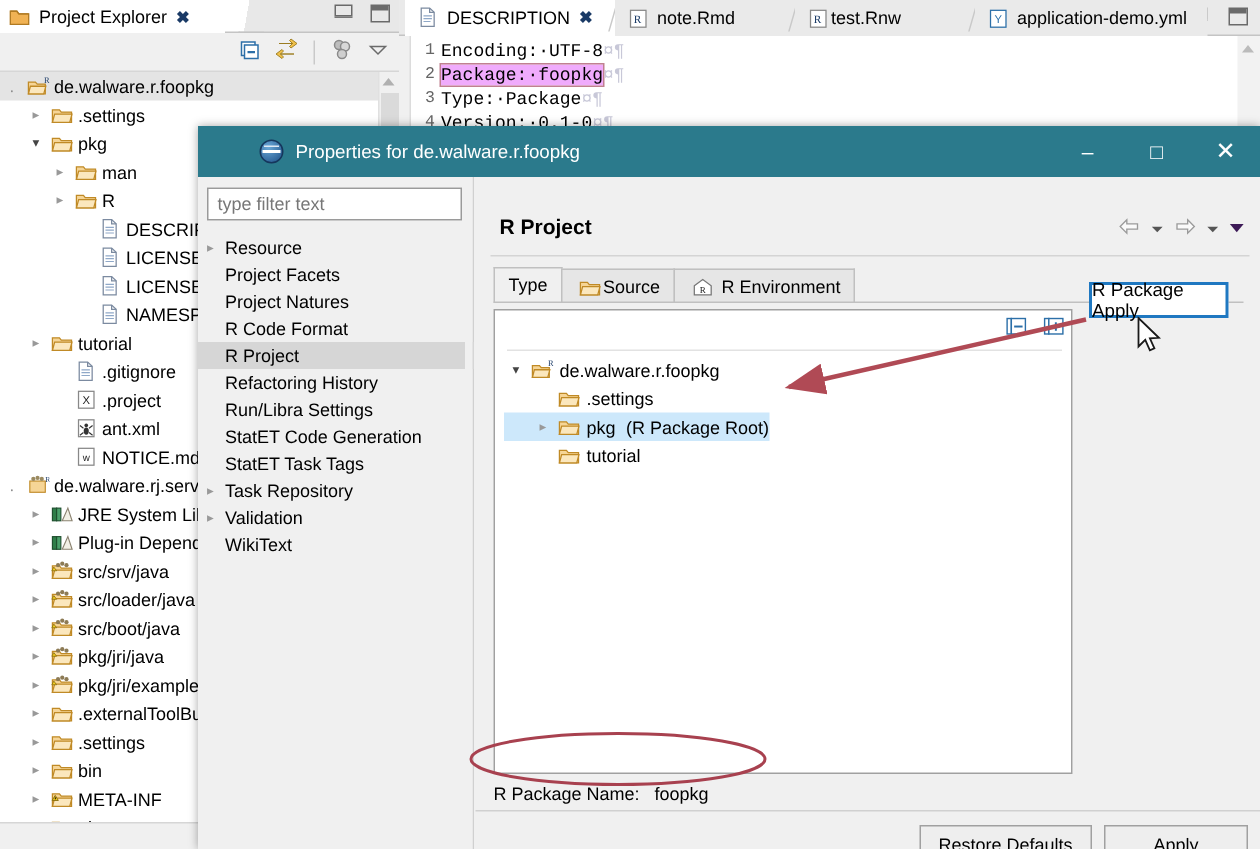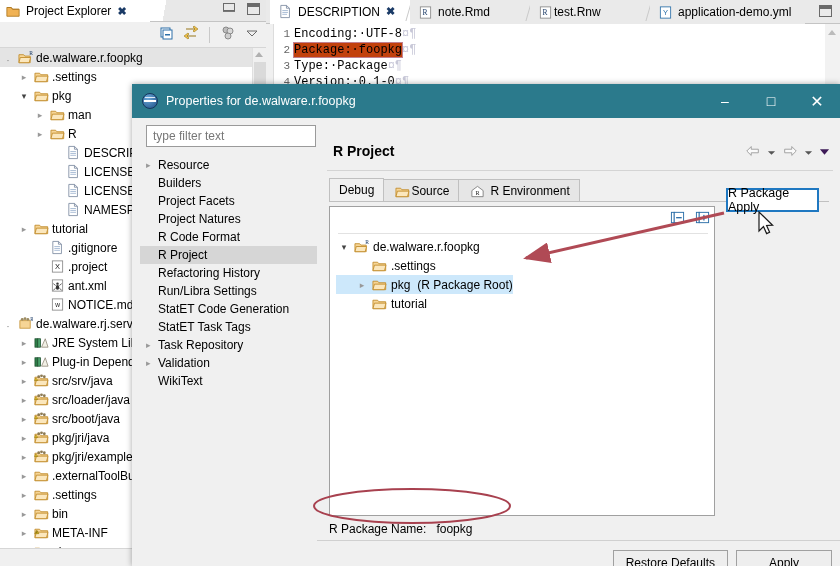--- a/index.html
+++ b/index.html
@@ -64,43 +64,43 @@
                 transform:skewX(-16deg); }
   .ed-win-btns { position:absolute; right:8px; top:5px; display:flex; gap:14px; }
 
   .ed-body { position:absolute; left:0; top:24px; width:574px; height:542px; background:#ffffff; }
   .ed-gutter { position:absolute; left:0; top:0; width:8px; height:542px; background:#f0f0f0;
                border-right:1px solid #dcdcdc; }
   .ed-code { position:absolute; left:10px; top:2px; font-family:"Liberation Mono", monospace; font-size:12px; }
   .cline { height:16px; display:flex; align-items:center; white-space:pre; }
   .lnum { color:#666; width:14px; text-align:right; margin-right:4px; font-size:11px; }
   .mark { color:#c8c8d8; }
-  .hl-box { outline:1px solid #c08090; background:#c2410c; }
+  .hl-box { outline:1px solid #c08090; background:#f0abfc; }
   .ed-vscroll { position:absolute; right:0; top:24px; width:15px; height:542px; background:#f2f2f2; }
   .ed-vscroll-up { position:absolute; left:3px; top:6px; width:0;height:0;
                    border-left:4px solid transparent;border-right:4px solid transparent;border-bottom:5px solid #bbb; }
 
   
   .dlg { position:absolute; left:132px; top:84px; width:708px; height:482px;
          background:#f0f0f0; box-shadow:0 0 6px rgba(0,0,0,.35); }
   .dlg-title { position:absolute; left:0; top:0; width:708px; height:34px; background:#2b7a8c;
-               display:flex; align-items:center; }
+               display:flex; align-items:center;padding-left:31px; }
   .dlg-icon { width:16px; height:16px; border-radius:50%; margin-left:10px;
               background:radial-gradient(circle at 35% 30%,#6aa8d8,#1d4f86);
               border:1px solid #15365c; position:relative; flex:none; }
   .dlg-icon::before { content:""; position:absolute; left:1px; top:6px; width:12px; height:2px; background:#fff; }
   .dlg-icon::after { content:""; position:absolute; left:2px; top:3px; width:10px; height:1px; background:#dfe9f5; }
   .dlg-title-text { color:#ffffff; font-size:12.5px; margin-left:8px; }
   .dlg-wbtns { position:absolute; right:0; top:0; height:34px; display:flex; }
   .dlg-wbtn { width:46px; height:34px; display:flex; align-items:center; justify-content:center;
               color:#ffffff; font-size:14px; }
   .dlg-wbtn.close { font-size:16px; }
 
   .dlg-body { position:absolute; left:0; top:34px; width:708px; height:448px; background:#f0f0f0; }
-  .dlg-left { position:absolute; left:8px; top:0; width:184px; height:448px; background:#f0f0f0;
+  .dlg-left { position:absolute; left:0; top:0; width:184px; height:448px; background:#f0f0f0;
               border-right:1px solid #d0d0d0; }
   .filter { position:absolute; left:6px; top:7px; width:170px; height:22px; background:#fff;
             border:1px solid #9a9a9a; display:flex; align-items:center; padding-left:6px;
             color:#777; font-size:12px; }
   .navlist { position:absolute; left:0; top:38px; width:184px; }
   .nrow { height:18px; display:flex; align-items:center; font-size:12px; color:#000; padding-left:6px; }
   .nrow.sel { background:#d6d6d6; }
   .narrow { width:12px; color:#999; font-size:9px; flex:none; }
   .dlg-left-scroll { position:absolute; right:0; top:0; width:5px; height:448px; background:#f0f0f0; }
 
@@ -633,24 +633,20 @@
 
       <div class="dlg-left">
         <div class="filter">type filter text</div>
         <div class="navlist" id="navlist">
             <div class="nrow">
               <span class="narrow">▸</span>
               <span>Resource</span>
             </div>
             <div class="nrow">
               <span class="narrow"></span>
-              <span>Builders</span>
-            </div>
-            <div class="nrow">
-              <span class="narrow"></span>
               <span>Project Facets</span>
             </div>
             <div class="nrow">
               <span class="narrow"></span>
               <span>Project Natures</span>
             </div>
             <div class="nrow">
               <span class="narrow"></span>
               <span>R Code Format</span>
             </div>
@@ -716,21 +712,21 @@
           <span>
             <svg width="11" height="9" viewBox="0 0 12 9">
                 <path d="M1 1h10l-5 6z" fill="#3d1a57"></path>
               </svg>
           </span>
         </div>
         <div class="hline"></div>
 
         <div class="tabrow2" id="ptabs">
             <div class="ptab active">
-              <span style="margin-left:0px">Debug</span>
+              <span style="margin-left:0px">Type</span>
             </div>
             <div class="ptab">
               <span class="tico">
                 <svg width="15" height="15" viewBox="0 0 16 16">
                   <path d="M1 4.5h5l1.3 1.6H14.6v7.4H1z" fill="#f6d596" stroke="#c08a26" stroke-width=".9"></path>
                   <path d="M2.6 7.6h12.3l-1.6 5.9H1z" fill="#fbe7bd" stroke="#c08a26" stroke-width=".9"></path>
                 </svg>
               </span>
               <span style="">Source</span>
             </div>

